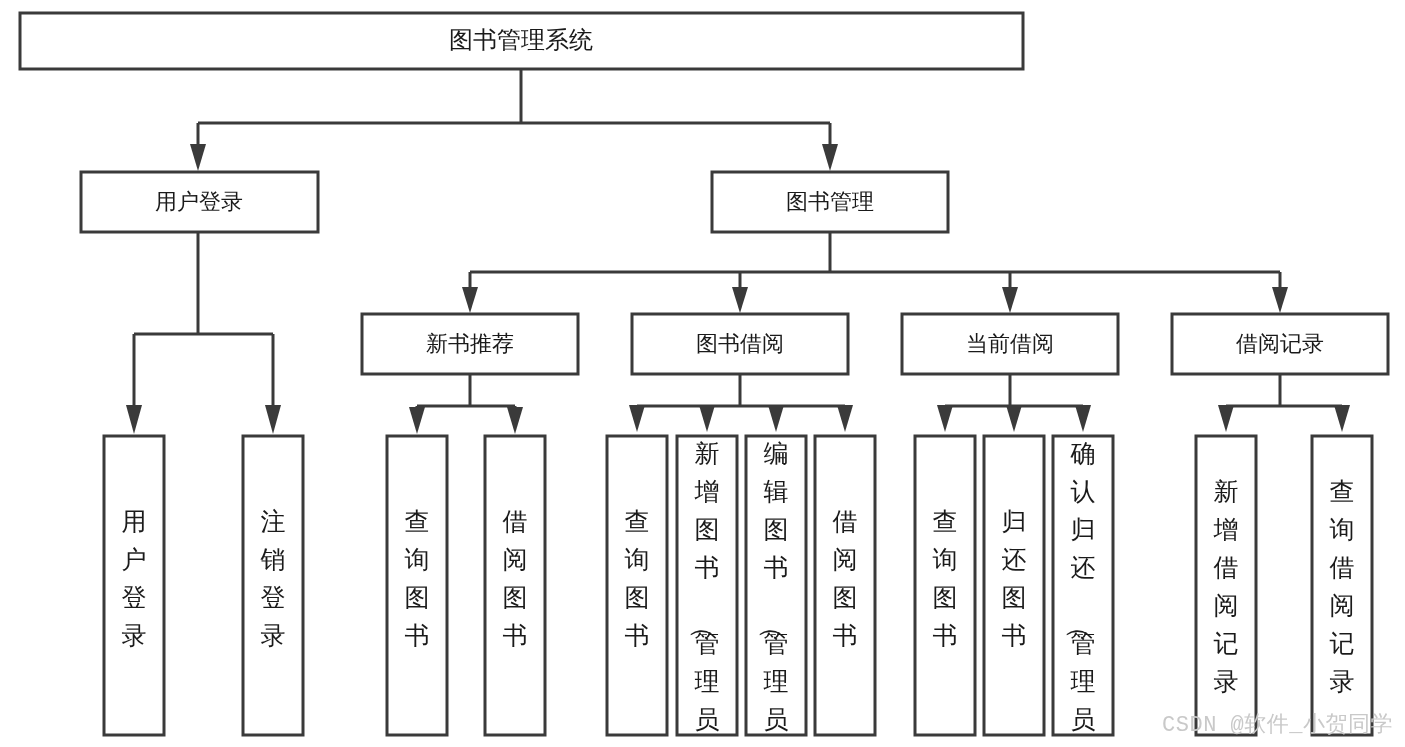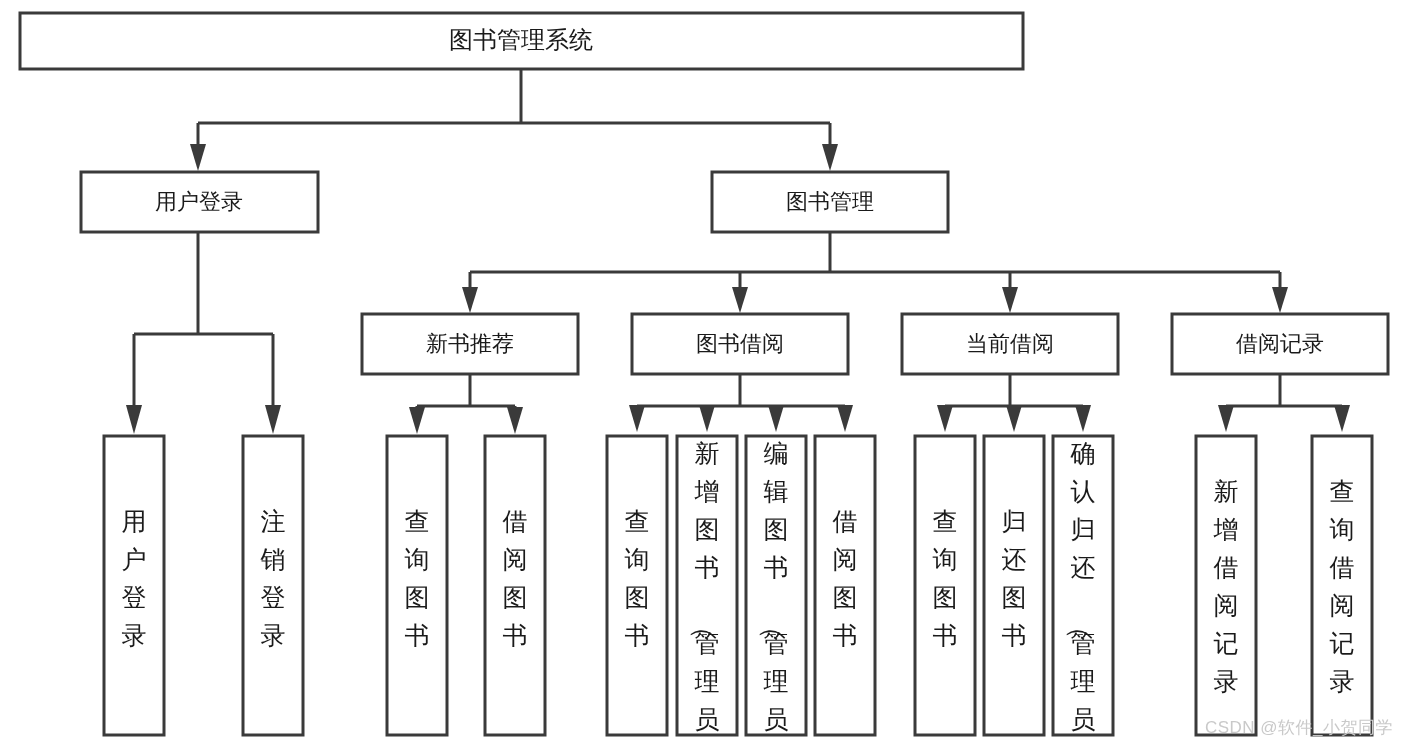--- a/index.html
+++ b/index.html
@@ -47,22 +47,22 @@
   }
   .arrow-head {
     fill: #3a3a3a;
     stroke: none;
   }
   .watermark {
     position: absolute;
     right: 12px;
     bottom: 8px;
     color: #c9c9c9;
-    font-size: 17px;
-    font-family: Liberation Sans, sans-serif;
+    font-size: 22px;
+    font-family: Liberation Mono, monospace;
     letter-spacing: 0.5px;
     white-space: nowrap;
     pointer-events: none;
     text-align: right;
   }
 </style>
 </head>
 <body>
 
 <svg id="diagram" viewBox="0 0 1405 747">

